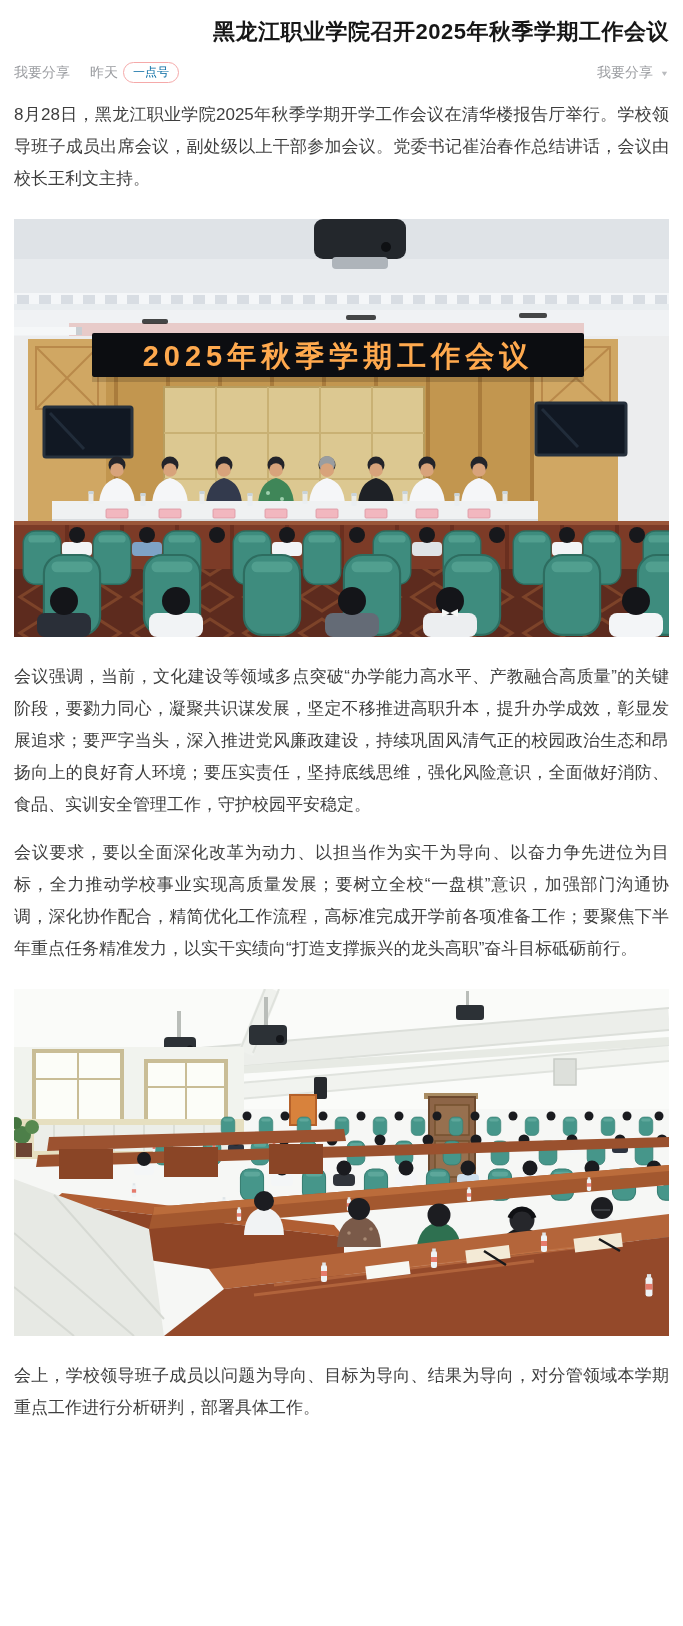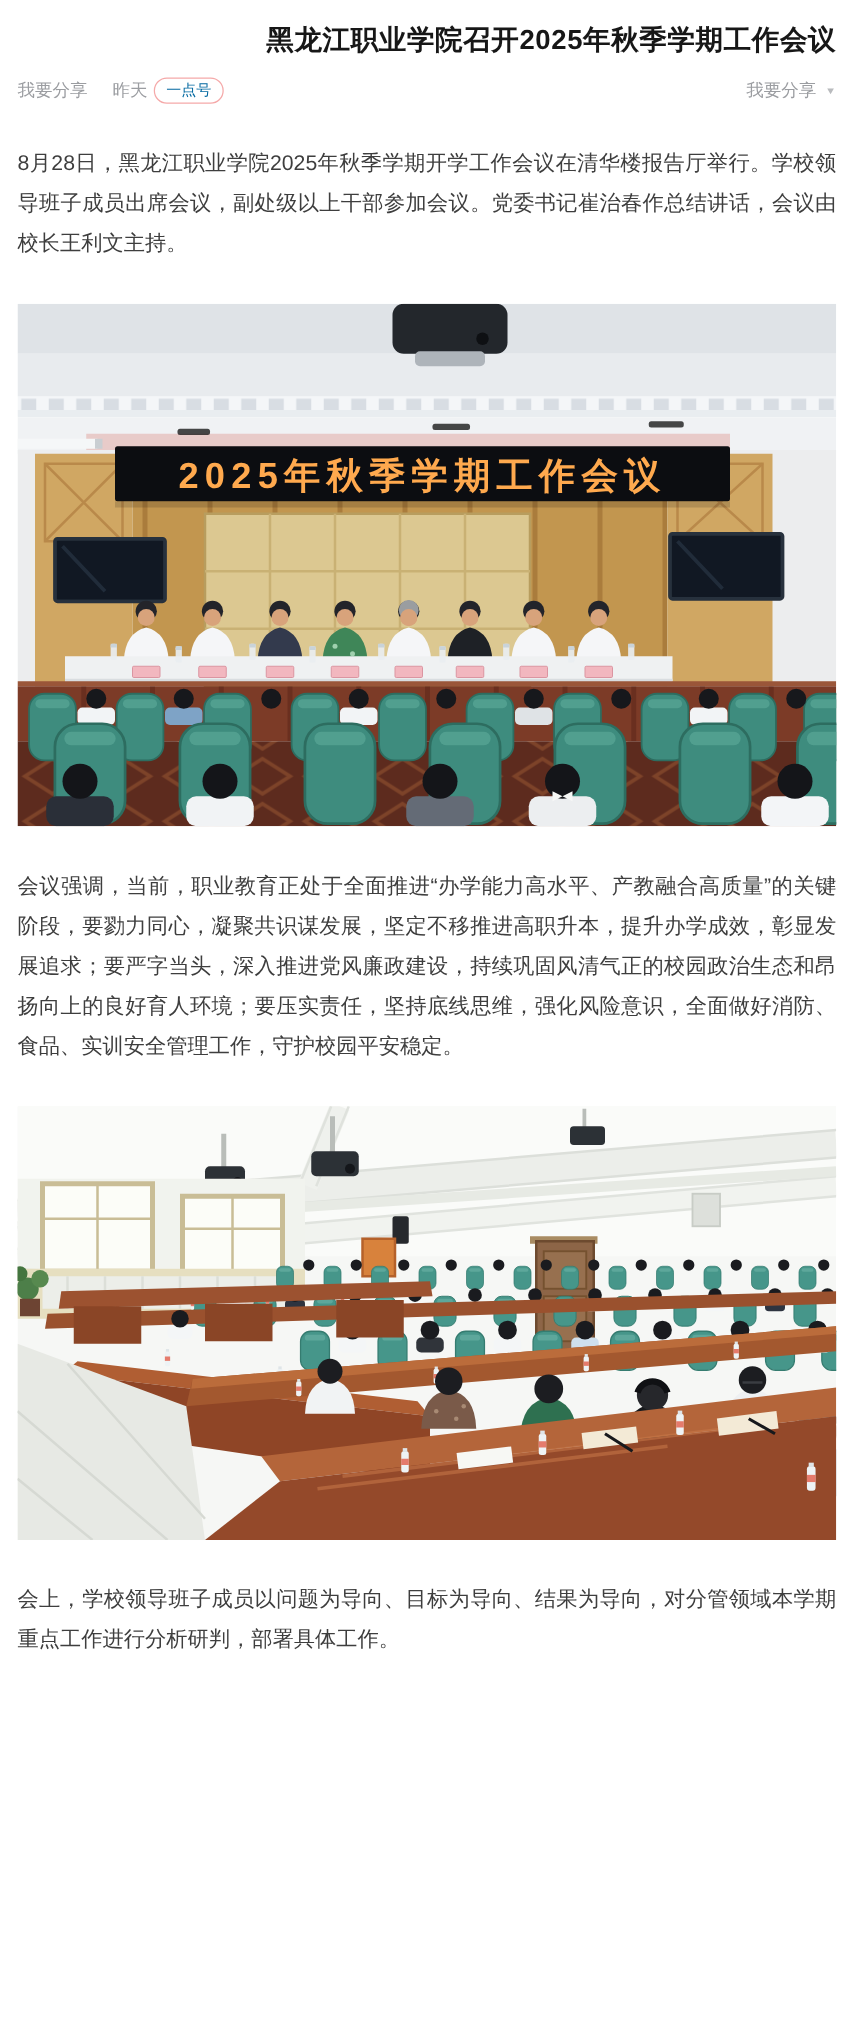--- a/index.html
+++ b/index.html
@@ -6,21 +6,21 @@
   html,body{margin:0;padding:0;background:#ffffff;}
   body{width:683px;font-family:"Liberation Sans","DejaVu Sans",sans-serif;}
   .wrap{padding:0 14px 14px 14px;}
   h1.title{margin:16px 0 0 0;font-size:22px;line-height:1.42;color:#171717;font-weight:700;letter-spacing:.5px;text-align:right;}
   .meta{display:flex;align-items:center;margin-top:15px;font-size:14px;color:#9b9da1;}
   .meta .src{margin-right:20px;cursor:pointer;}
   .meta .time{margin-right:5px;}
   .badge{font-size:12px;color:#0369a1;border:1px solid #f5a9a9;border-radius:999px;padding:1px 9px 2px 9px;line-height:1.35;cursor:pointer;}
   .share{margin-left:auto;display:flex;align-items:center;gap:7px;color:#9b9da1;cursor:pointer;}
   .caret{font-size:9px;color:#b9bbbe;transform:scaleY(.85);}
-  p.body{font-size:17px;line-height:32px;color:#3e3e3e;text-align:justify;margin:32px 0;word-break:break-all;}
+  p.body{font-size:17px;line-height:32px;color:#3e3e3e;text-align:justify;margin:16px 0;word-break:break-all;}
   figure.photo-fig{margin:24px 0;}
   svg.photo{display:block;width:655px;height:auto;}
 </style>
 </head>
 <body>
 
 <div class="wrap">
 
   <h1 class="title">黑龙江职业学院召开2025年秋季学期工作会议</h1>
 
@@ -262,21 +262,22 @@
             </g>
           <g transform="translate(622,382)">
               <rect x="-27" y="12" width="54" height="24" rx="8" fill="#f3f5f7"></rect>
               <circle r="14" fill="#141519"></circle>
             </g>
         </g>
       </g>
     </svg>
   </figure>
 
-  <p class="body">会议强调，当前，职业教育正处于全面推进“办学能力高水平、产教融合高质量”的关键阶段，要勠力同心，凝聚共识谋发展，坚定不移推进高职升本，提升办学成效，彰显发展追求；要严字当头，深入推进党风廉政建设，持续巩固风清气正的校园政治生态和昂扬向上的良好育人环境；要压实责任，坚持底线思维，强化风险意识，全面做好消防、食品、实训安全管理工作，守护校园平安稳定。</p>
+  <p class="body">会议强调，当前，文化建设等领域多点突破“办学能力高水平、产教融合高质量”的关键阶段，要勠力同心，凝聚共识谋发展，坚定不移推进高职升本，提升办学成效，彰显发展追求；要严字当头，深入推进党风廉政建设，持续巩固风清气正的校园政治生态和昂扬向上的良好育人环境；要压实责任，坚持底线思维，强化风险意识，全面做好消防、食品、实训安全管理工作，守护校园平安稳定。</p>
+  <p class="body">会议要求，要以全面深化改革为动力、以担当作为实干为导向、以奋力争先进位为目标，全力推动学校事业实现高质量发展；要树立全校“一盘棋”意识，加强部门沟通协调，深化协作配合，精简优化工作流程，高标准完成开学前各项准备工作；要聚焦下半年重点任务精准发力，以实干实绩向“打造支撑振兴的龙头高职”奋斗目标砥砺前行。</p>
 
   <figure class="photo-fig">
     <svg class="photo" viewBox="0 0 655 347" xmlns="http://www.w3.org/2000/svg" aria-label="会议现场，参会人员在长桌前听会记录">
       <defs>
         <g id="s2-chair">
           <rect x="-17" y="0" width="34" height="46" rx="12" fill="#46968a" stroke="#357c70" stroke-width="1.5"></rect>
           <rect x="-12" y="4" width="24" height="7" rx="3.5" fill="#63ab9f" opacity="0.8"></rect>
         </g>
         <g id="s2-bottle">
           <rect x="-3" y="0" width="6" height="17" rx="2" fill="#eef3f5"></rect>

